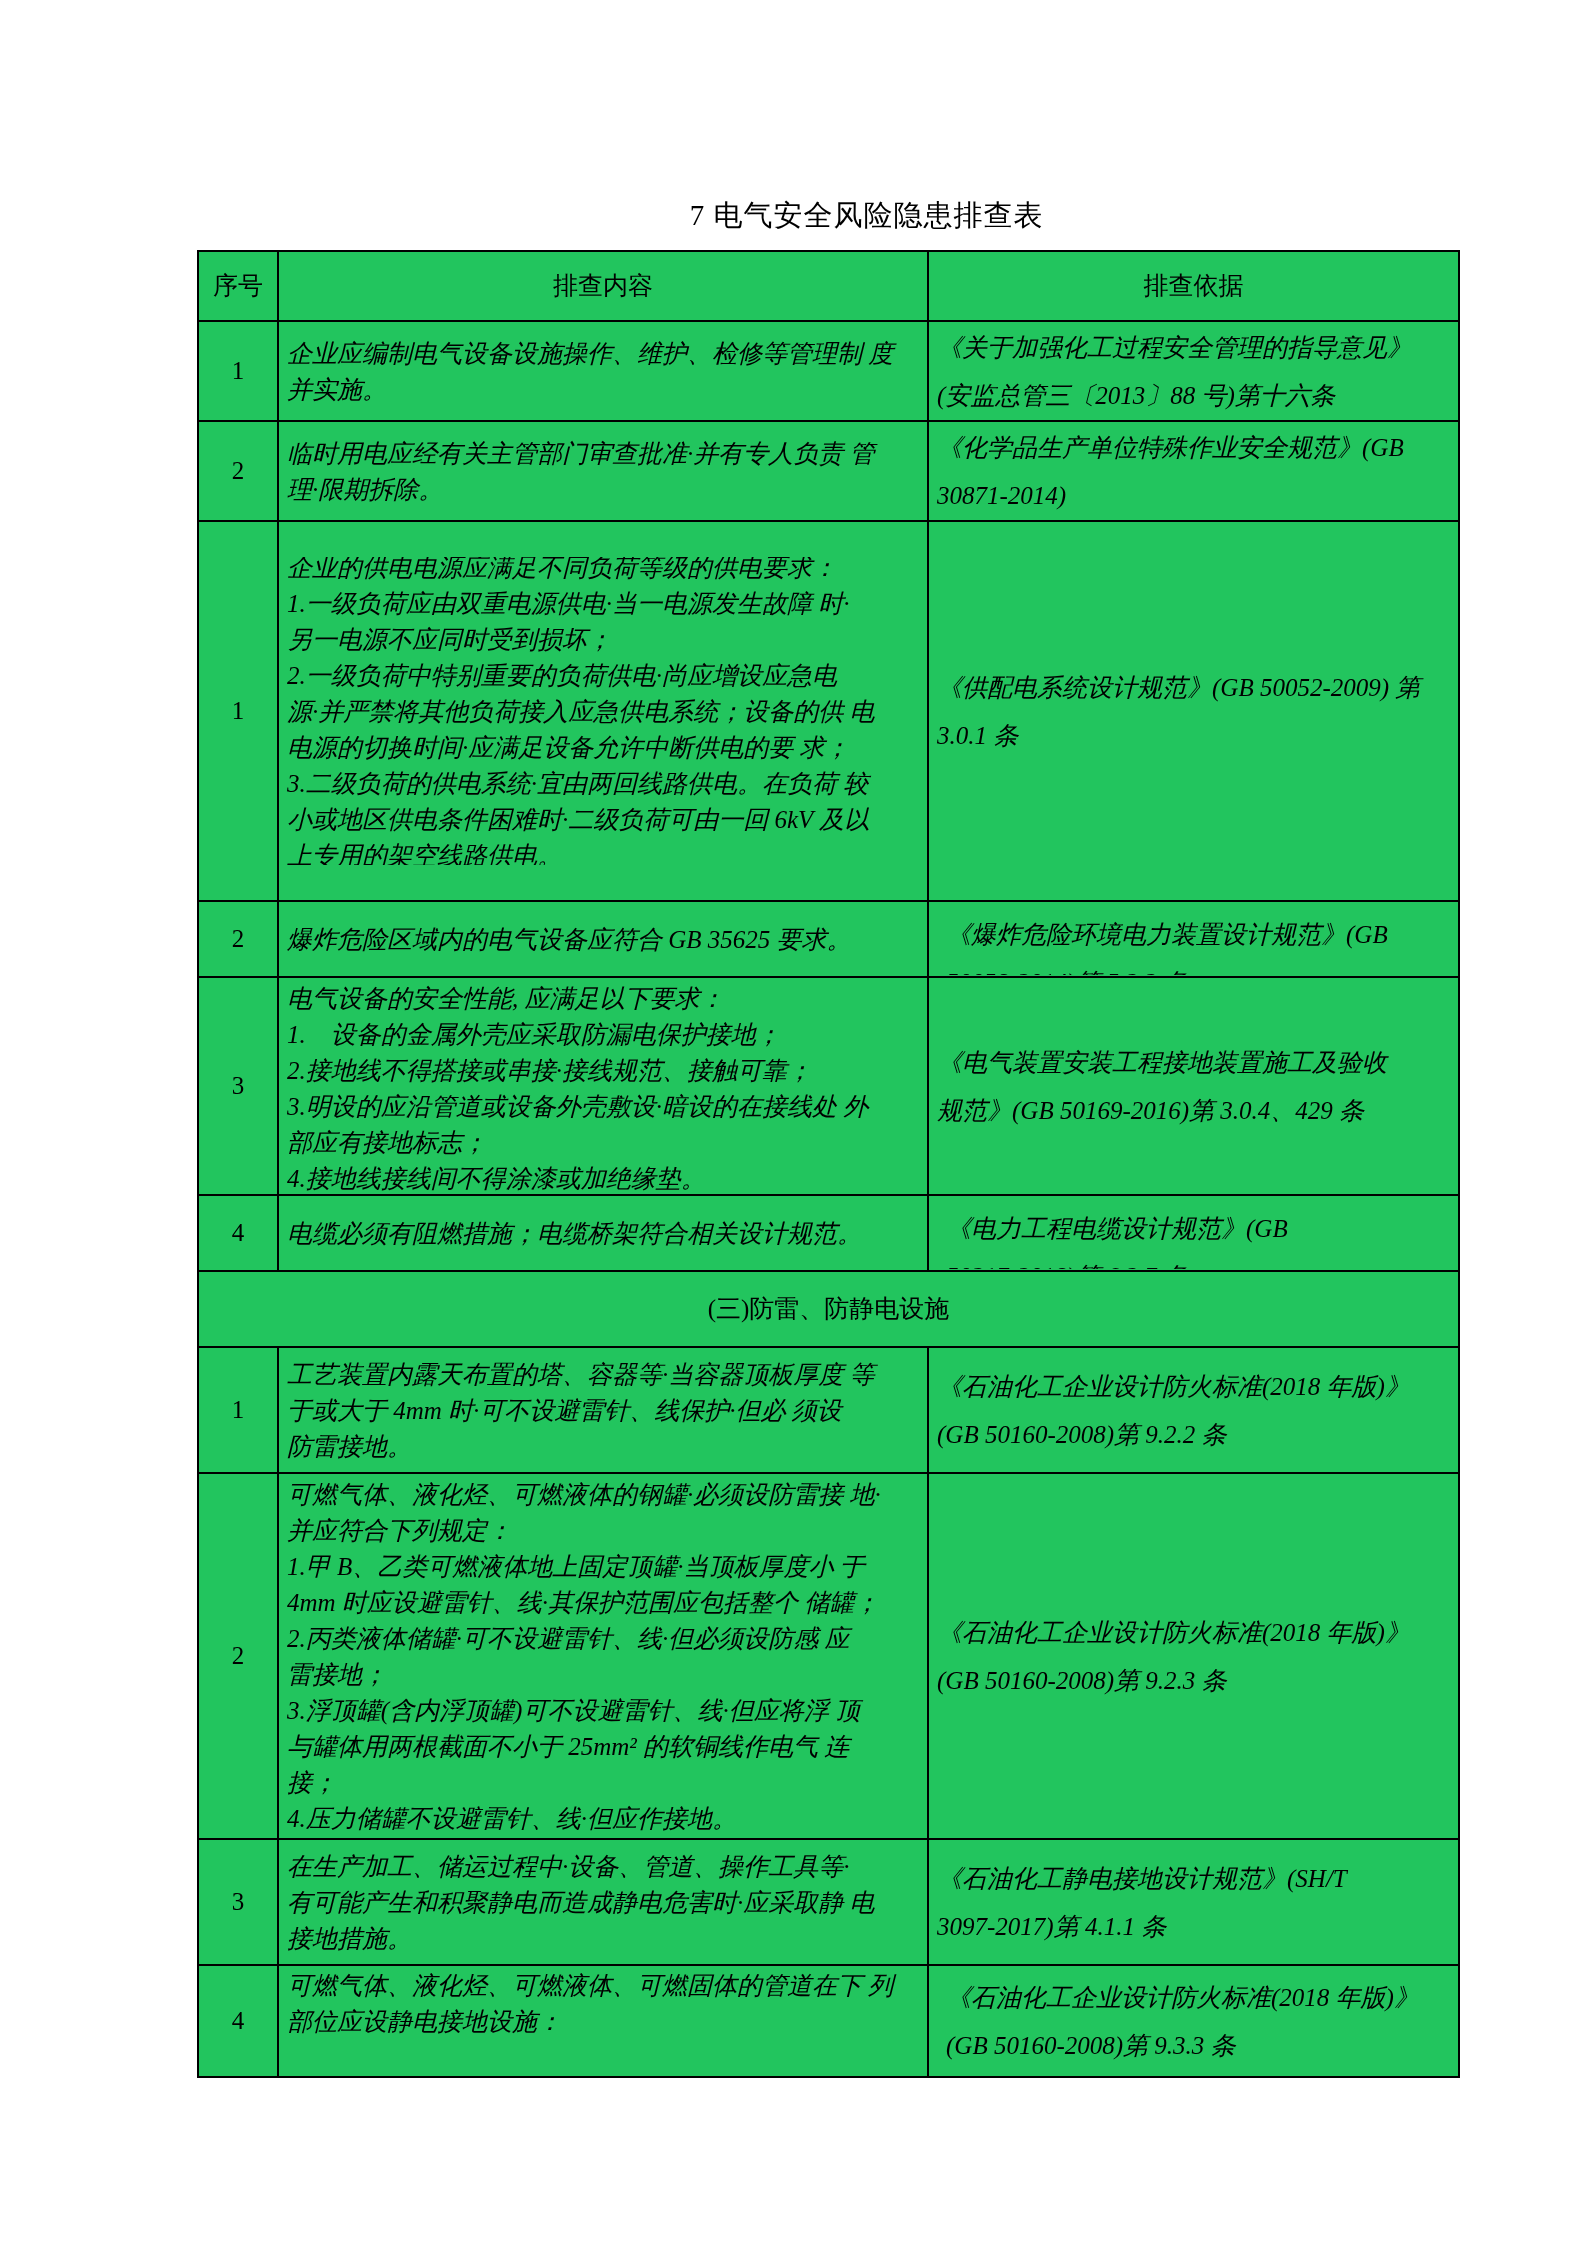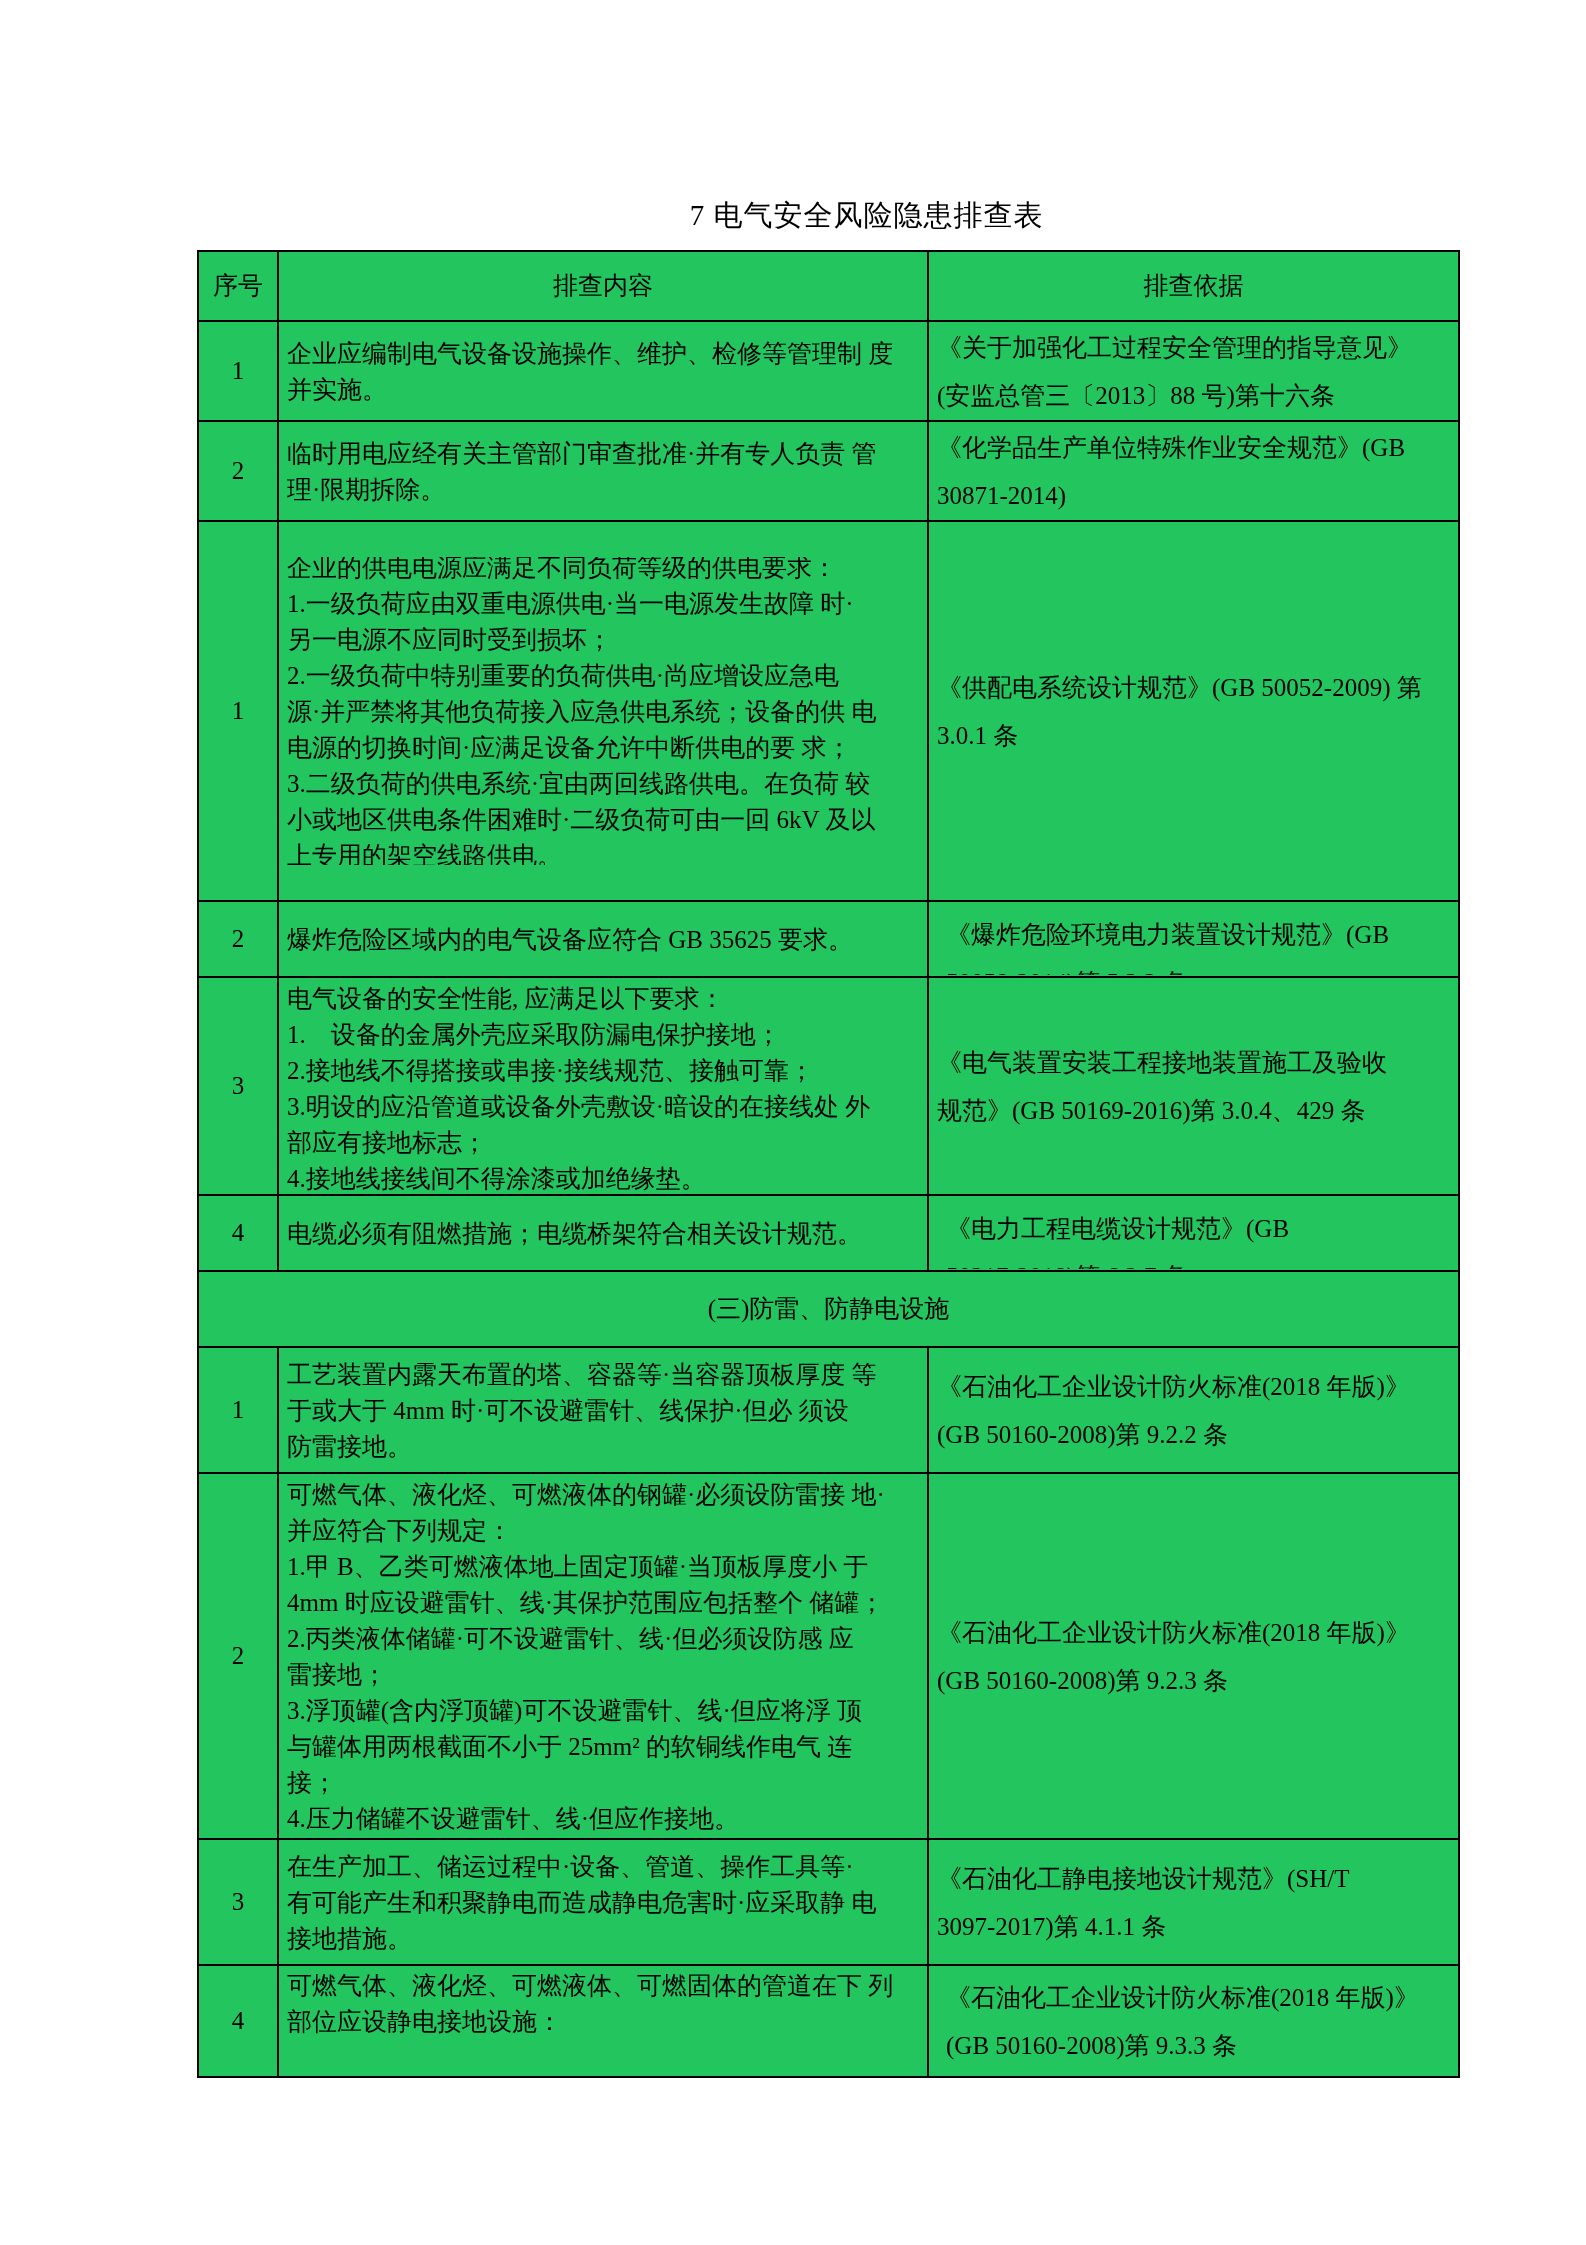--- a/index.html
+++ b/index.html
@@ -44,20 +44,21 @@
   col.c-basis{width:531px;}
 
   .cell{
     height:100%;
     overflow:hidden;
     display:flex;
     flex-direction:column;
     justify-content:flex-start;
     padding:2px 4px 0 8px;
     box-sizing:border-box;
+    font-style:italic;
   }
   .cell span{white-space:pre;display:block;}
   .vc{justify-content:center;}
   .clip{justify-content:flex-start;padding-top:8px;padding-left:17px;}
 
   td.no{text-align:center;}
   td.content .cell span{line-height:36px;}
   td.basis .cell span{line-height:48px;}
 
   th .hd{display:block;text-align:center;line-height:36px;}

